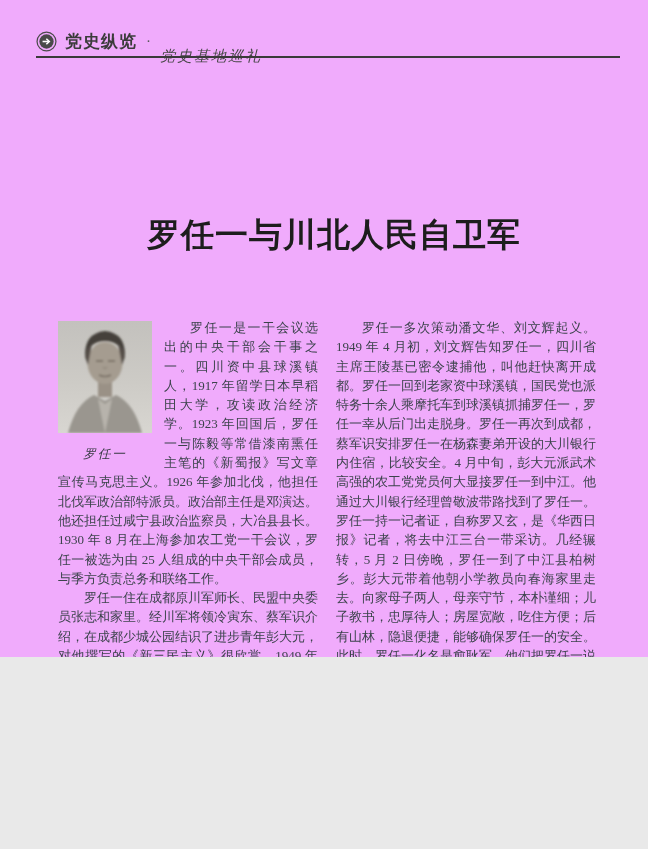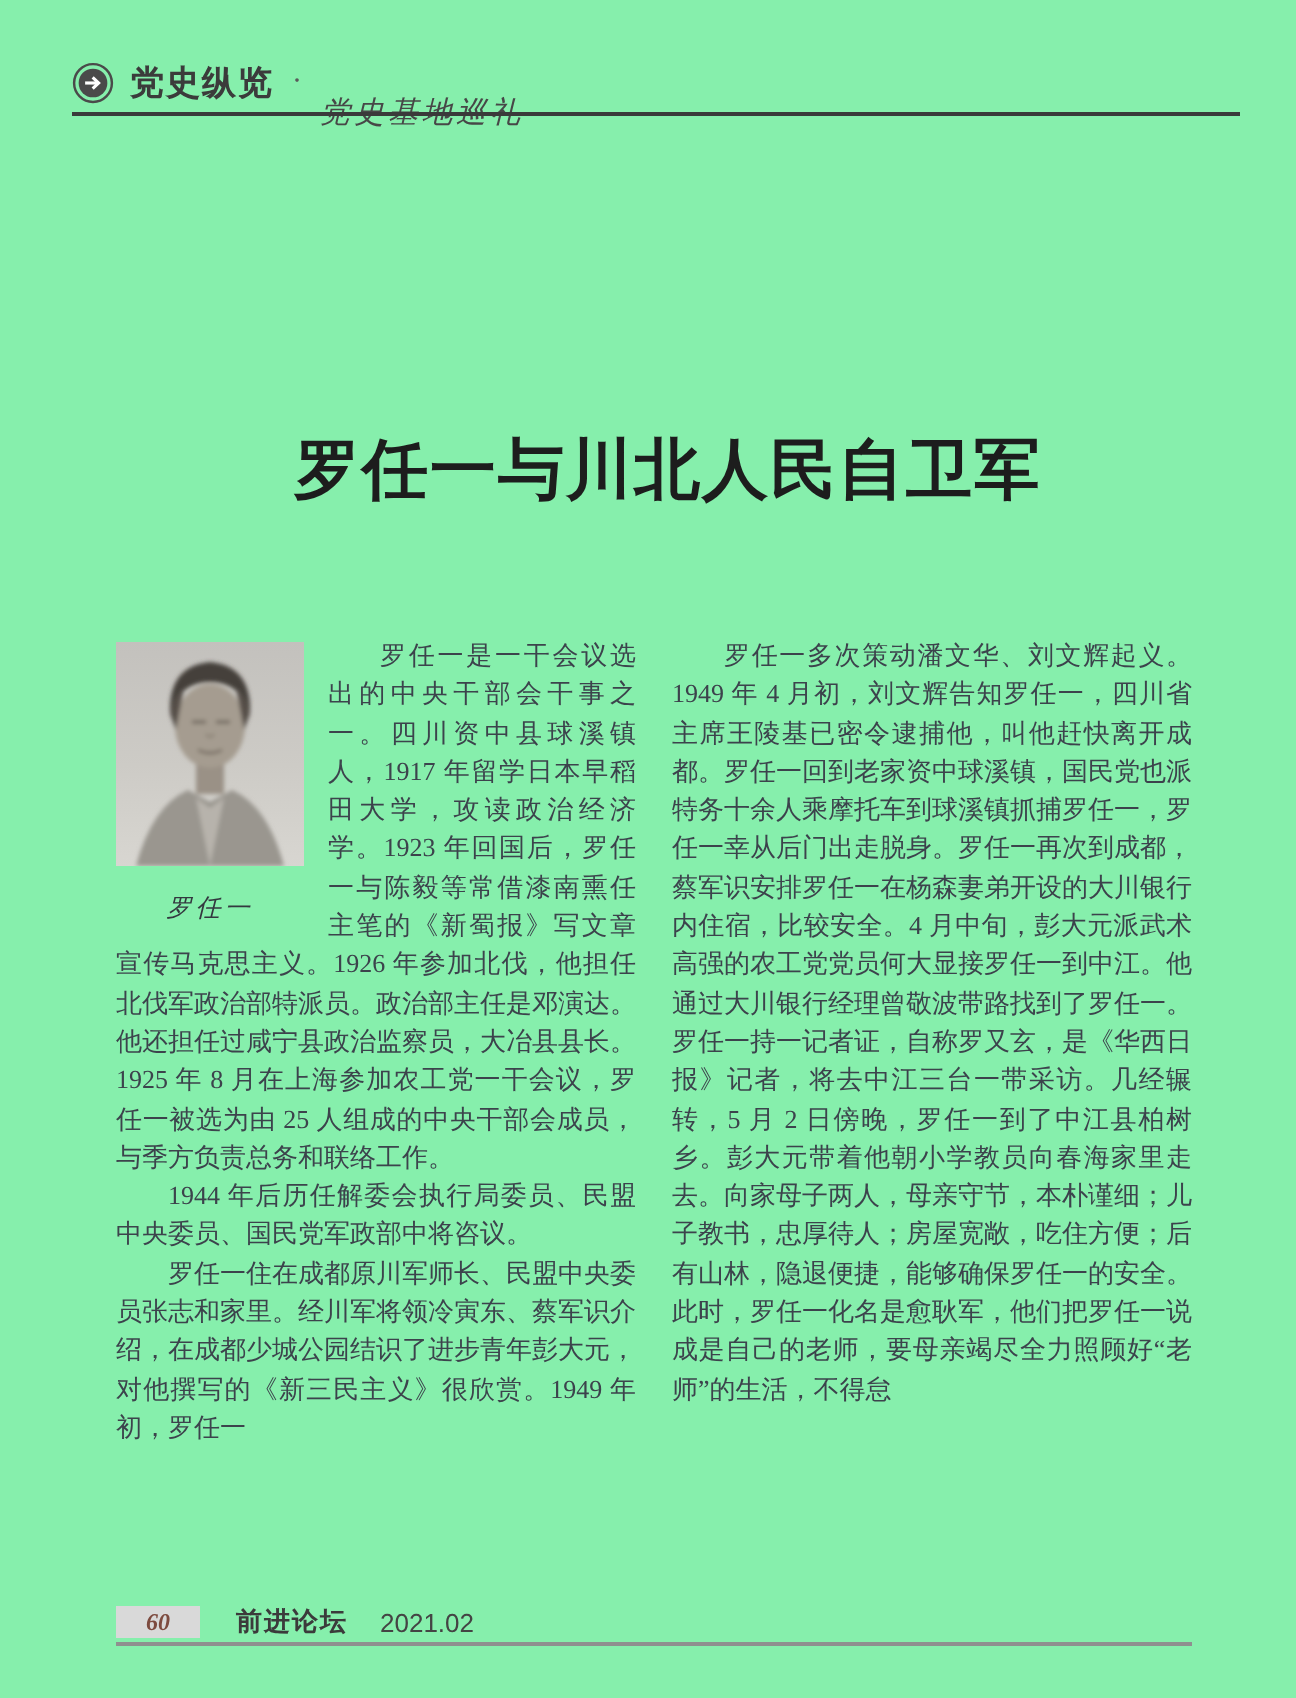--- a/index.html
+++ b/index.html
@@ -1,18 +1,18 @@
 <!DOCTYPE html>
 <html><head>
 <meta charset="utf-8">
 <style>
   html,body{margin:0;padding:0;background:#e9e9e9;}
   .page{
-    position:relative;width:648px;height:849px;margin:0 auto;
-    background:#86efac;overflow:hidden;
+    position:relative;width:648px;height:657px;margin:0 auto;
+    background:#f0abfc;overflow:hidden;
     font-family:"Liberation Serif","DejaVu Serif",serif;
     color:#3c434c;
   }
   
   .page-header{position:absolute;top:29px;left:36px;width:584px;height:30px;}
   .header-row{display:flex;align-items:center;gap:8px;height:24px;}
   .logo-icon{width:21px;height:21px;display:inline-block;flex:0 0 auto;}
   .section-title{
     font-family:"Liberation Sans","DejaVu Sans",sans-serif;
     font-weight:bold;font-size:17px;color:#3b3b3b;letter-spacing:1px;
@@ -129,23 +129,22 @@
                 <path d="M67 36 Q65 26 60 23 L64 44 Z" fill="#56504a"></path>
 
                 <path d="M38 40 h7 M50 40 h7" stroke="#6d655b" stroke-width="1.6"></path>
                 <path d="M45 46 q2 3 4 0" stroke="#8a8176" stroke-width="1.2" fill="none"></path>
                 <path d="M41 54 q6 3 12 0" stroke="#776e63" stroke-width="1.4" fill="none"></path>
               </g>
             </svg>
           </span>
           <span class="photo-caption">罗任一</span>
         </span>
-        <span>罗任一是一干会议选出的中央干部会干事之一。四川资中县球溪镇人，1917 年留学日本早稻田大学，攻读政治经济学。1923 年回国后，罗任一与陈毅等常借漆南熏任主笔的《新蜀报》写文章宣传马克思主义。1926 年参加北伐，他担任北伐军政治部特派员。政治部主任是邓演达。他还担任过咸宁县政治监察员，大冶县县长。1925 年 8 月在上海参加农工党一干会议，罗任一被选为由 25 人组成的中央干部会成员，与季方负责总务和联络工作。</span>
+        <span>罗任一是一干会议选出的中央干部会干事之一。四川资中县球溪镇人，1917 年留学日本早稻田大学，攻读政治经济学。1923 年回国后，罗任一与陈毅等常借漆南熏任主笔的《新蜀报》写文章宣传马克思主义。1926 年参加北伐，他担任北伐军政治部特派员。政治部主任是邓演达。他还担任过咸宁县政治监察员，大冶县县长。1930 年 8 月在上海参加农工党一干会议，罗任一被选为由 25 人组成的中央干部会成员，与季方负责总务和联络工作。</span>
       </p>
-      <p class="para">1944 年后历任解委会执行局委员、民盟中央委员、国民党军政部中将咨议。</p>
       <p class="para">罗任一住在成都原川军师长、民盟中央委员张志和家里。经川军将领冷寅东、蔡军识介绍，在成都少城公园结识了进步青年彭大元，对他撰写的《新三民主义》很欣赏。1949 年初，罗任一</p>
     </section>
 
     <section class="col">
       <p class="para">罗任一多次策动潘文华、刘文辉起义。1949 年 4 月初，刘文辉告知罗任一，四川省主席王陵基已密令逮捕他，叫他赶快离开成都。罗任一回到老家资中球溪镇，国民党也派特务十余人乘摩托车到球溪镇抓捕罗任一，罗任一幸从后门出走脱身。罗任一再次到成都，蔡军识安排罗任一在杨森妻弟开设的大川银行内住宿，比较安全。4 月中旬，彭大元派武术高强的农工党党员何大显接罗任一到中江。他通过大川银行经理曾敬波带路找到了罗任一。罗任一持一记者证，自称罗又玄，是《华西日报》记者，将去中江三台一带采访。几经辗转，5 月 2 日傍晚，罗任一到了中江县柏树乡。彭大元带着他朝小学教员向春海家里走去。向家母子两人，母亲守节，本朴谨细；儿子教书，忠厚待人；房屋宽敞，吃住方便；后有山林，隐退便捷，能够确保罗任一的安全。此时，罗任一化名是愈耿军，他们把罗任一说成是自己的老师，要母亲竭尽全力照顾好“老师”的生活，不得怠</p>
     </section>
 
   </main>
 
   <footer class="page-footer">

